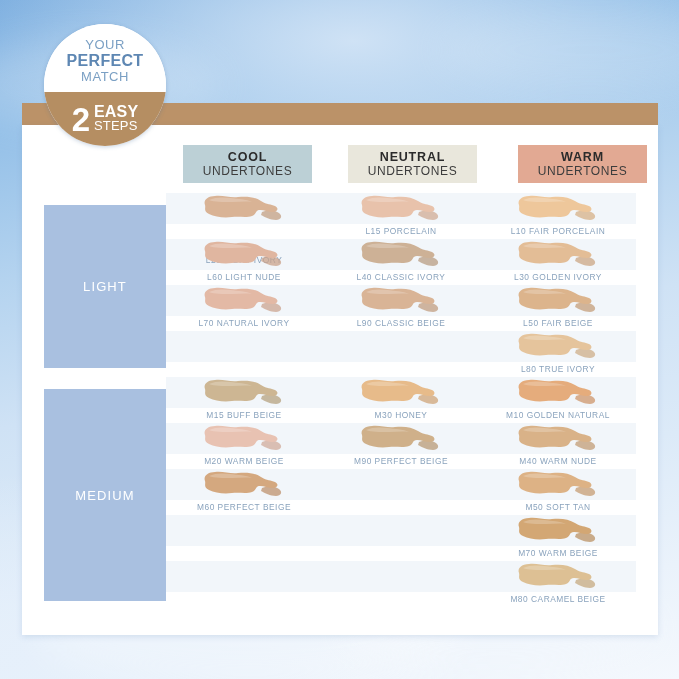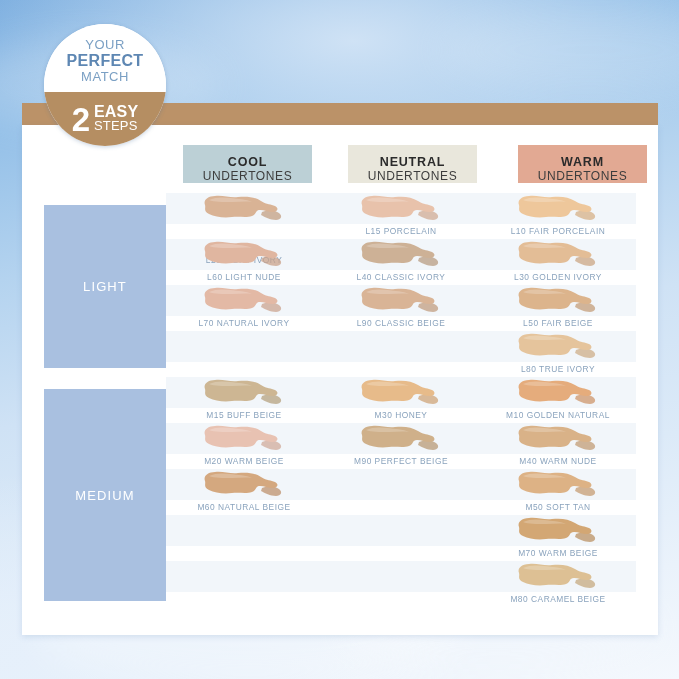--- a/index.html
+++ b/index.html
@@ -60,21 +60,21 @@
   .b-your{font-size:13px;color:#7ba0c4;letter-spacing:.5px;line-height:15px;}
   .b-perfect{font-size:16px;font-weight:700;color:#5e87b3;letter-spacing:.3px;line-height:17px;}
   .b-match{font-size:13px;color:#7ba0c4;letter-spacing:.5px;line-height:15px;}
   .b-two{font-size:33px;font-weight:700;color:#ffffff;line-height:33px;}
   .b-steps{display:flex;flex-direction:column;line-height:14px;}
   .b-easy{font-size:16px;font-weight:700;color:#ffffff;letter-spacing:.2px;}
   .b-step{font-size:13px;color:#ffffff;letter-spacing:.2px;}
 
   
   .uhead{position:absolute;height:38px;display:flex;flex-direction:column;
-         align-items:center;justify-content:flex-end;}
+         align-items:center;justify-content:center;}
   .uhead .u1{font-size:12.5px;font-weight:700;color:#2b2b2b;letter-spacing:.8px;line-height:14px;}
   .uhead .u2{font-size:12px;color:#3d3d3d;letter-spacing:.6px;line-height:14px;}
 
   
   .sect{position:absolute;background:#a9c0e0;display:flex;align-items:center;justify-content:center;}
   .sect span{color:#ffffff;font-size:13px;letter-spacing:1.1px;}
   .stripe{position:absolute;left:0;width:470px;}
   .stripe.sw{background:#f2f6fa;}
   .stripe.lb{background:#ffffff;}
   .swatchwrap{position:relative;width:156px;height:31px;}
@@ -278,21 +278,21 @@
         <div class="label" style="top: 33px; color: rgb(138, 163, 189);">M20 WARM BEIGE</div>
       </div>
       <div style="position: absolute; left: 166px; top: 469px; width: 156px; height: 46px;">
         <div class="swatchwrap" style="position: absolute; left: 33px; top: 0px; width: 90px;">
           <svg class="blob" width="90" height="31" viewBox="0 0 90 31">
             <path d="M63 19 C70 16 76 17 80 20 C84 23 82 27 77 27 C71 27 66 24 62 22 Z" fill="#bd926e" opacity="0.75"></path>
             <path d="M6 12 C4 7 9 3 16 3 C24 2 31 5 39 4 C48 3 56 4 62 8 C68 12 72 11 76 13 C80 15 79 19 74 19 C69 19 65 17 61 17 C56 17 58 21 53 23 C47 25 40 23 33 24 C25 25 16 24 10 21 C4 18 7 15 6 12 Z" fill="#d4a87f"></path>
             <path d="M10 7 C16 4 24 4 31 5 C39 6 47 6 53 9 C47 8 40 9 33 9 C24 9 15 9 10 7 Z" fill="#ffffff" opacity="0.22"></path>
           </svg>
         </div>
-        <div class="label" style="top: 33px; color: rgb(138, 163, 189);">M60 NATURAL BEIGE</div>
+        <div class="label" style="top: 33px; color: rgb(138, 163, 189);">M60 PERFECT BEIGE</div>
       </div>
       <div style="position: absolute; left: 323px; top: 377px; width: 156px; height: 46px;">
         <div class="swatchwrap" style="position: absolute; left: 33px; top: 0px; width: 90px;">
           <svg class="blob" width="90" height="31" viewBox="0 0 90 31">
             <path d="M63 19 C70 16 76 17 80 20 C84 23 82 27 77 27 C71 27 66 24 62 22 Z" fill="#cfa478" opacity="0.75"></path>
             <path d="M6 12 C4 7 9 3 16 3 C24 2 31 5 39 4 C48 3 56 4 62 8 C68 12 72 11 76 13 C80 15 79 19 74 19 C69 19 65 17 61 17 C56 17 58 21 53 23 C47 25 40 23 33 24 C25 25 16 24 10 21 C4 18 7 15 6 12 Z" fill="#e7bb8a"></path>
             <path d="M10 7 C16 4 24 4 31 5 C39 6 47 6 53 9 C47 8 40 9 33 9 C24 9 15 9 10 7 Z" fill="#ffffff" opacity="0.22"></path>
           </svg>
         </div>
         <div class="label" style="top: 33px; color: rgb(138, 163, 189);">M30 HONEY</div>

